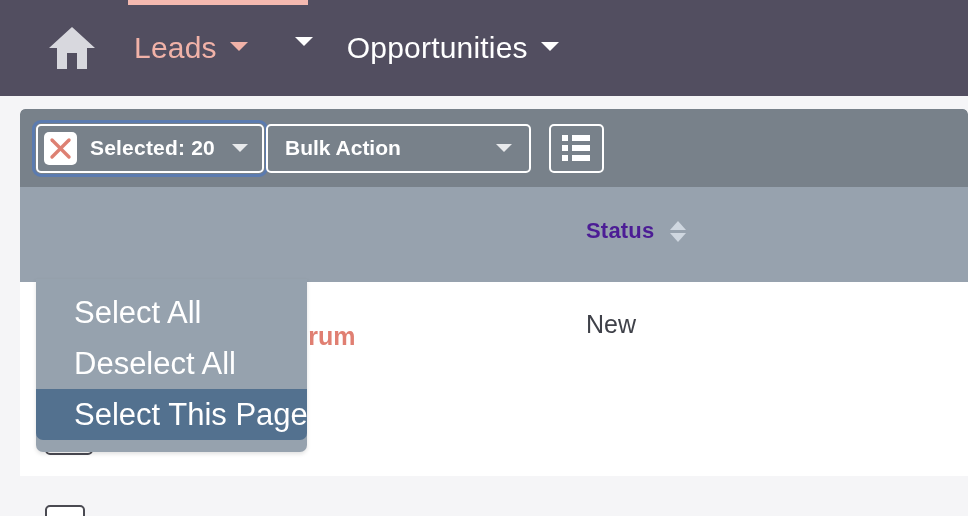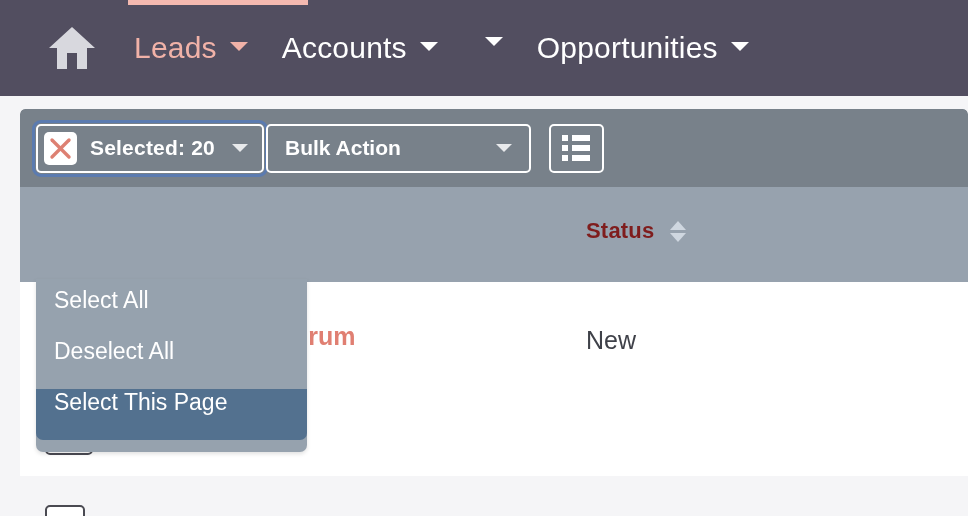--- a/index.html
+++ b/index.html
@@ -146,21 +146,21 @@
   .header-row {
     position: absolute; left: 0; top: 78px;
     width: 948px; height: 95px;
     background: #97a2ae;
   }
   .hdr-status {
     position: absolute; left: 566px; top: 31px;
     display: flex; align-items: center;
   }
   .hdr-status-label {
-    font-size: 22px; font-weight: bold; color: #7f1d1d;
+    font-size: 22px; font-weight: bold; color: #4c1d95;
     letter-spacing: 0.2px;
   }
   .sort-arrows {
     margin-left: 16px;
     display: flex; flex-direction: column; gap: 3px;
   }
   .sort-up {
     width: 0; height: 0;
     border-left: 8px solid transparent;
     border-right: 8px solid transparent;
@@ -186,21 +186,21 @@
     border-radius: 5px;
     background: #ffffff;
   }
   .row-name {
     position: absolute; left: 273px; top: 40px;
     font-size: 25px; font-weight: bold;
     color: #e07f72;
     white-space: nowrap;
   }
   .row-status {
-    position: absolute; left: 566px; top: 44px;
+    position: absolute; left: 566px; top: 28px;
     font-size: 25px;
     color: #3f4149;
   }
 
   
   .next-row-checkbox {
     position: absolute; left: 45px; top: 505px;
     width: 40px; height: 30px;
     border: 2px solid #4a4a52;
     border-radius: 5px;
@@ -212,23 +212,23 @@
     position: absolute; left: 36px; top: 279px;
     width: 271px;
     background: #96a2ae;
     border-radius: 0 0 7px 7px;
     padding: 8px 0 12px 0;
     box-shadow: 0 2px 4px rgba(0,0,0,0.12);
     z-index: 40;
   }
   .dd-item {
     height: 51px;
-    display: flex; 
-    padding-left: 18px;
-    font-size: 23px;
+    display: flex; align-items: center;
+    padding-left: 38px;
+    font-size: 31px;
     color: #ffffff;
     cursor: pointer;
     white-space: nowrap;
   }
   .dd-item.highlight { background: #53718f; }
   .dd-item:last-child { border-radius: 0 0 7px 7px; }
 </style>
 </head>
 <body>
 
@@ -242,24 +242,20 @@
         <svg width="50" height="46" viewBox="0 0 50 46" aria-hidden="true">
           <path d="M25 2 L48 23 L40 23 L40 44 L30 44 L30 28 L20 28 L20 44 L10 44 L10 23 L2 23 Z" fill="#d8d8de"></path>
         </svg>
       </div>
 
       <div class="nav-item active">
         <span class="nav-label">Leads</span>
         <span class="nav-caret"></span>
       </div>
 
-      <div class="nav-item">
-        <span class="nav-label">Accounts</span>
-        <span class="nav-caret"></span>
-      </div>
 
       <div class="nav-item">
         <span class="nav-caret"></span>
       </div>
 
       <div class="nav-item">
         <span class="nav-label">Opportunities</span>
         <span class="nav-caret"></span>
       </div>
 

